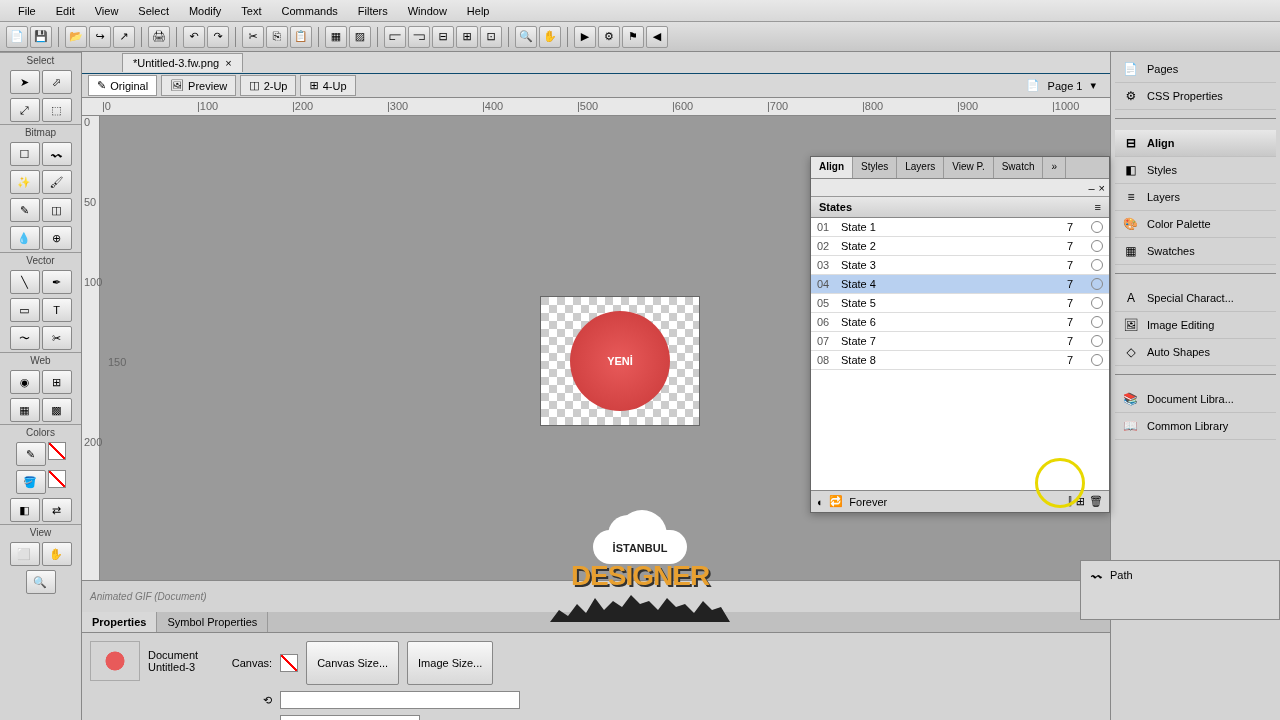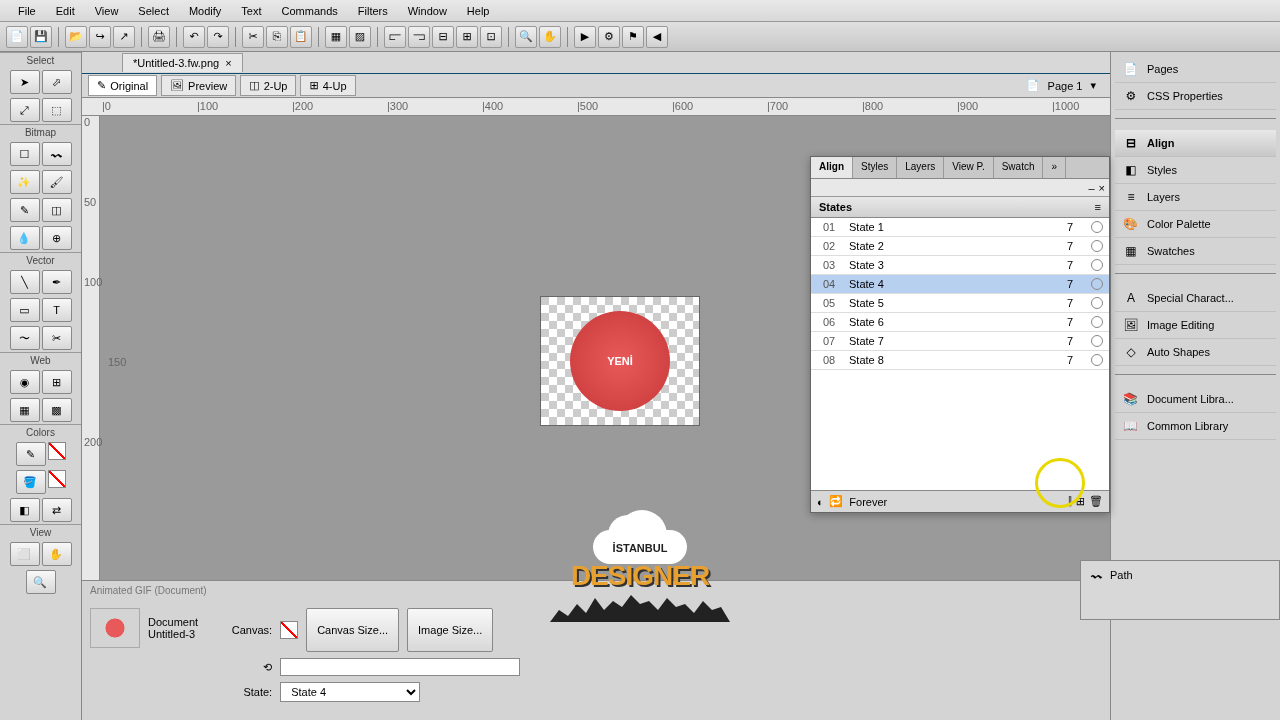--- a/index.html
+++ b/index.html
@@ -32,38 +32,38 @@
 .badge::before{content:'';position:absolute;inset:-8px;background:radial-gradient(circle,transparent 48px,#d84848 48px);border-radius:50%;z-index:-1;clip-path:polygon(50% 0,55% 8%,62% 2%,65% 11%,74% 7%,74% 17%,84% 15%,82% 25%,92% 26%,87% 34%,97% 38%,90% 45%,99% 51%,90% 55%,97% 62%,87% 66%,92% 74%,82% 75%,84% 85%,74% 83%,74% 93%,65% 89%,62% 98%,55% 92%,50% 100%,45% 92%,38% 98%,35% 89%,26% 93%,26% 83%,16% 85%,18% 75%,8% 74%,13% 66%,3% 62%,10% 55%,1% 51%,10% 45%,3% 38%,13% 34%,8% 26%,18% 25%,16% 15%,26% 17%,26% 7%,35% 11%,38% 2%,45% 8%)}
 .states-panel{position:absolute;right:0;top:40px;width:300px;background:#d8d8d8;border:1px solid #666;box-shadow:0 2px 8px rgba(0,0,0,.3)}
 .panel-tabs{background:#c8c8c8;height:22px;display:flex;border-bottom:1px solid #888}
 .panel-tab{padding:4px 8px;border-right:1px solid #999;cursor:pointer;font-size:10px}
 .panel-tab.active{background:#e8e8e8;font-weight:bold}
 .panel-header{background:linear-gradient(#e8e8e8,#d0d0d0);padding:4px 8px;border-bottom:1px solid #888;font-weight:bold;display:flex;justify-content:space-between}
 .panel-topbar{background:#e8e8e8;height:18px;display:flex;justify-content:flex-end;align-items:center;padding:0 4px;gap:4px;border-bottom:1px solid #999}
 .states-list{background:#fff}
 .state-row{display:flex;align-items:center;padding:3px 6px;border-bottom:1px solid #ddd;cursor:pointer}
 .state-row.selected{background:#b8d0f0}
-.state-num{width:24px;text-align:center;margin-right:8px;color:#555}
+.state-num{width:24px;text-align:left;color:#555}
 .state-name{flex:1}
 .state-delay{width:30px;text-align:center}
 .state-circle{width:12px;height:12px;border:1px solid #888;border-radius:50%;margin-left:6px}
 .panel-white{background:#fff;height:120px}
 .panel-footer{background:#d8d8d8;padding:4px 6px;display:flex;align-items:center;gap:6px;border-top:1px solid #888}
 .panel-footer-icons{margin-left:auto;display:flex;gap:4px}
 .highlight-circle{position:absolute;width:50px;height:50px;border:3px solid #e8d800;border-radius:50%;right:24px;bottom:4px;pointer-events:none}
 .status-bar{background:#d0d0d0;height:20px;border-top:1px solid #888;display:flex;align-items:center;padding:0 8px;font-size:10px;color:#555;gap:8px}
 .playback{display:flex;align-items:center;gap:4px;margin-left:300px}
 .pb-btn{width:16px;height:16px;background:#e8e8e8;border:1px solid #888;display:flex;align-items:center;justify-content:center;cursor:pointer;font-size:9px}
 .right-panels{width:170px;background:#d4d4d4;border-left:1px solid #888;padding:4px}
 .rpanel-item{padding:5px 8px;display:flex;align-items:center;gap:8px;cursor:pointer;border-bottom:1px solid #c0c0c0}
 .rpanel-item.active{background:linear-gradient(#e8e8e8,#c8c8c8);font-weight:bold}
 .rpanel-sep{height:12px;border-top:1px solid #888;margin-top:8px}
 .rpanel-icon{width:16px;height:16px;display:inline-flex;align-items:center;justify-content:center;font-size:12px}
 .bottom-panel{position:absolute;bottom:0;left:82px;right:170px;height:140px;background:#d4d4d4;border-top:1px solid #888}
-.bottom-status{padding:4px 8px;color:#777;font-size:10px;}
+.bottom-status{padding:10px 8px;color:#777;font-size:10px;font-style:italic}
 .bottom-tabs{background:#c0c0c0;display:flex;border-bottom:1px solid #888}
 .bottom-tab{padding:4px 10px;border-right:1px solid #999;cursor:pointer}
 .bottom-tab.active{background:#d8d8d8;font-weight:bold}
 .bottom-content{padding:8px;display:flex;gap:24px;align-items:flex-start}
 .doc-thumb{width:50px;height:40px;background:radial-gradient(circle,#e85a5a 30%,transparent 32%);border:1px solid #aaa}
 .prop-row{display:flex;align-items:center;gap:8px;margin-bottom:6px}
 .prop-label{width:50px;text-align:right}
 .prop-input{background:#fff;border:1px solid #888;padding:2px 6px;width:140px}
 .prop-btn{background:linear-gradient(#f8f8f8,#d8d8d8);border:1px solid #888;padding:15px 10px;border-radius:2px;cursor:pointer}
 .color-swatch{width:18px;height:18px;border:1px solid #888;background:#fff;position:relative}
@@ -407,20 +407,24 @@
       </div>
     <div class="rpanel-item">
         <span class="rpanel-icon">📖</span>
         <span>Common Library</span>
       </div>
   </div>
 </div>
 
 <div class="bottom-panel">
   <div class="bottom-status">Animated GIF (Document)</div>
+  <div class="bottom-tabs">
+    <div class="bottom-tab active">Properties</div>
+    <div class="bottom-tab">Symbol Properties</div>
+  </div>
   <div class="bottom-content">
     <div style="display:flex;gap:8px;align-items:center">
       <div class="doc-thumb"></div>
       <div>
         <div>Document</div>
         <div>Untitled-3</div>
       </div>
     </div>
     <div>
       <div class="prop-row">

